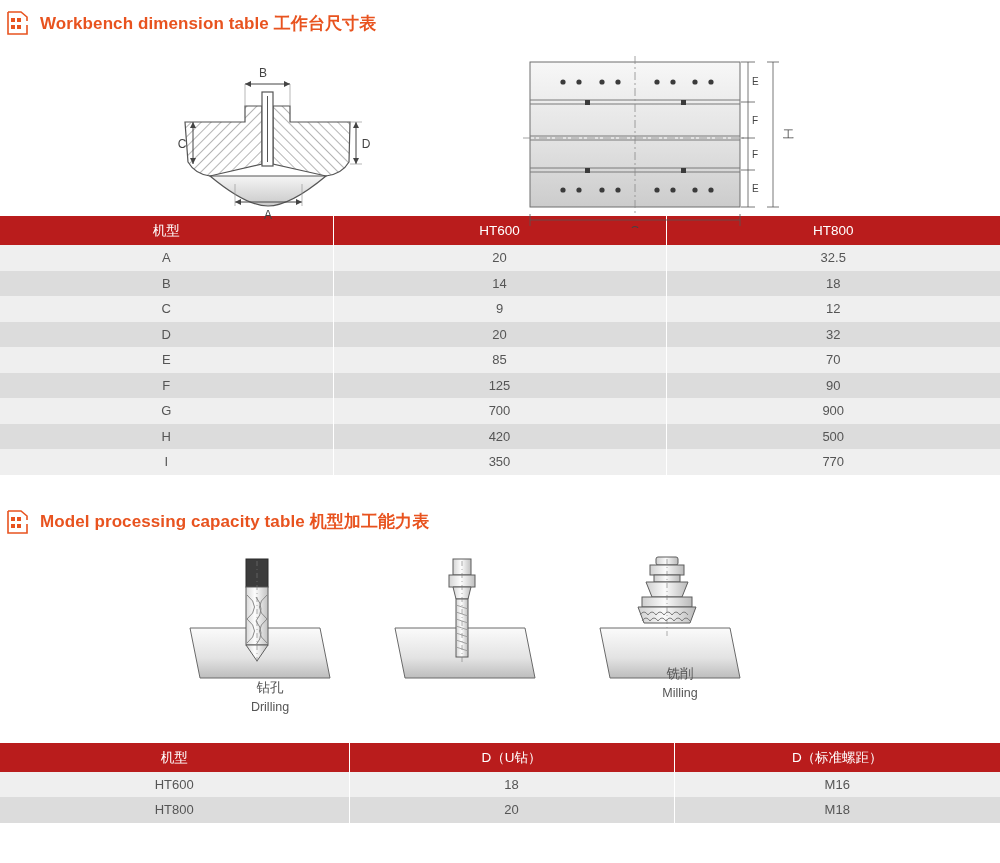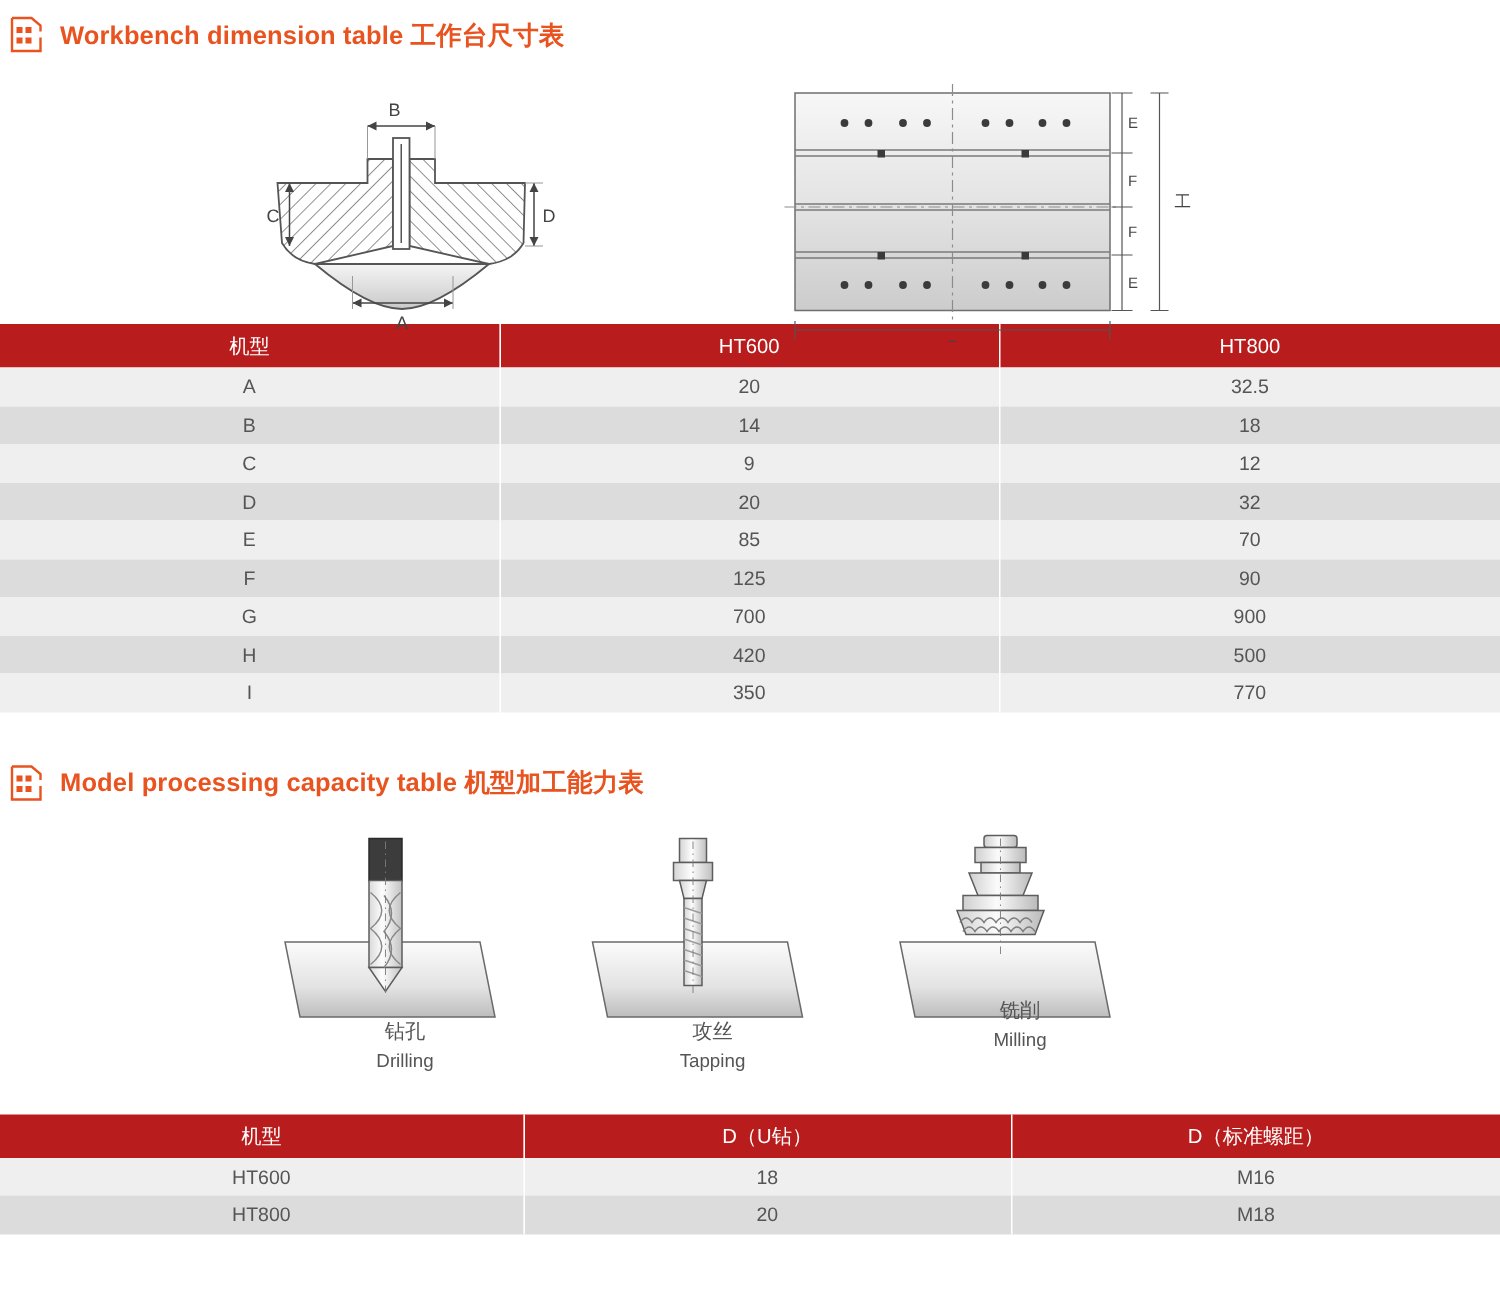--- a/index.html
+++ b/index.html
@@ -394,24 +394,20 @@
       <line x1="81" y1="52" x2="93" y2="56"></line>
         <line x1="81" y1="59" x2="93" y2="63"></line>
       <line x1="81" y1="66" x2="93" y2="70"></line>
         <line x1="81" y1="73" x2="93" y2="77"></line>
       <line x1="81" y1="80" x2="93" y2="84"></line>
         <line x1="81" y1="87" x2="93" y2="91"></line>
       <line x1="81" y1="94" x2="93" y2="98"></line>
     </g>
     <line x1="87" y1="8" x2="87" y2="112" stroke="#7a7a7a" stroke-width=".6" stroke-dasharray="5 3 1 3"></line>
   </svg>
-  <div class="cap" style="left:395px; top:126px;">
-    <span class="cn">攻丝</span>
-    <span class="en">Tapping</span>
-  </div>
 
   <svg width="200" height="140" viewBox="0 0 200 140" style="position:absolute;left:580px;top:0;">
     <defs>
       <linearGradient id="gw3" x1="0" y1="0" x2="0" y2="1">
         <stop offset="0%" stop-color="#fbfbfb"></stop>
           <stop offset="60%" stop-color="#e3e3e3"></stop>
           <stop offset="100%" stop-color="#bdbdbd"></stop>
       </linearGradient>
       <linearGradient id="gt3" x1="0" y1="0" x2="1" y2="0">
         <stop offset="0%" stop-color="#cfcfcf"></stop>

